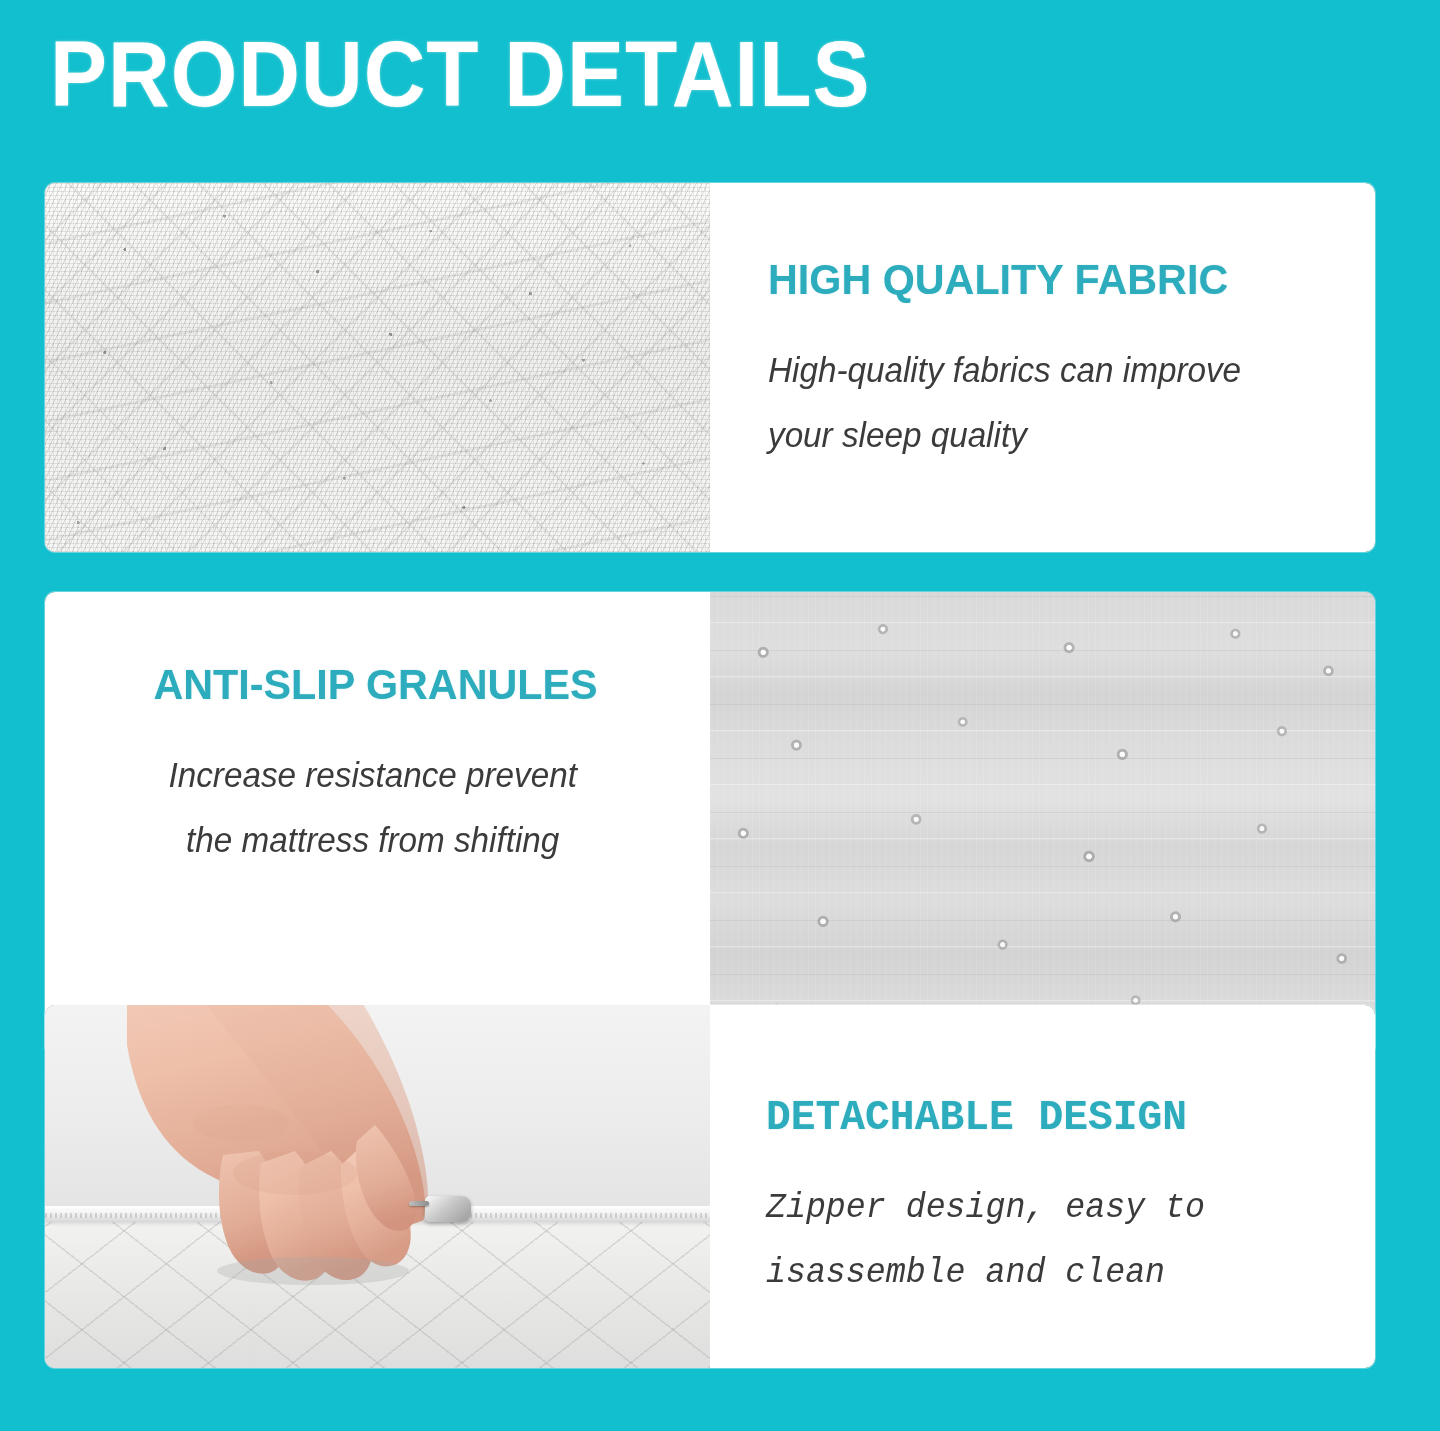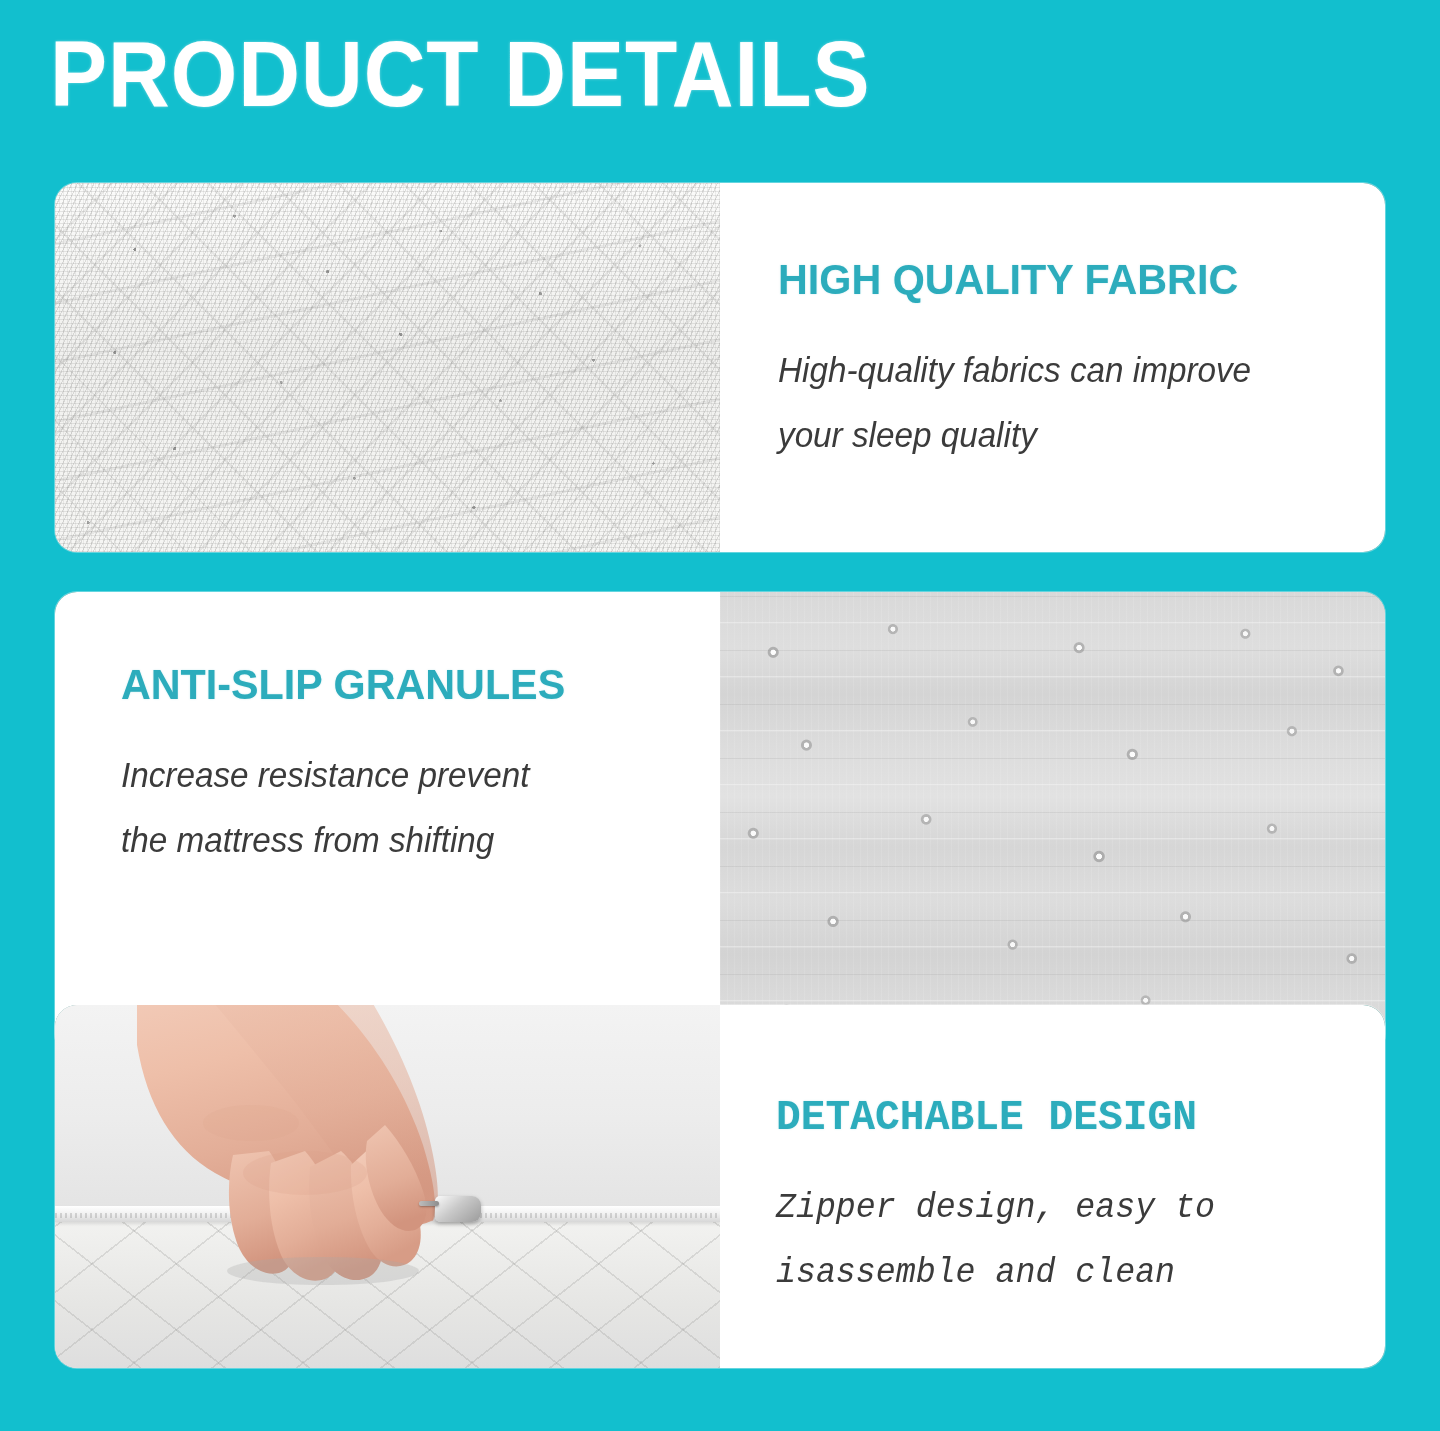--- a/index.html
+++ b/index.html
@@ -22,30 +22,30 @@
     letter-spacing:1px;
     transform:scaleX(.93);
     transform-origin:left top;
     white-space:nowrap;
     text-shadow:0 0 3px rgba(255,255,255,.45);
   }
 
   
   .card{
     position:absolute;
-    left:55px;
+    left:45px;
     width:1330px;
-    border-radius:22px;
+    border-radius:10px;
     overflow:hidden;
     display:flex;
     background:#0f766e;
     box-shadow:0 0 0 1px rgba(255,255,255,.35);
   }
   #card-1{top:183px;height:369px;}
-  #card-2{top:592px;height:464px;}
+  #card-2{top:592px;height:464px;text-align:center;}
   #card-3{top:1005px;height:363px;}
 
   .card-media{width:665px;height:100%;position:relative;overflow:hidden;flex:0 0 665px;}
   .card-body{
     flex:1 1 auto;
     background:#ffffff;
     padding:72px 48px 0 58px;
     box-sizing:border-box;
   }
   #card-2 .card-body{padding-top:68px;padding-left:66px;}

